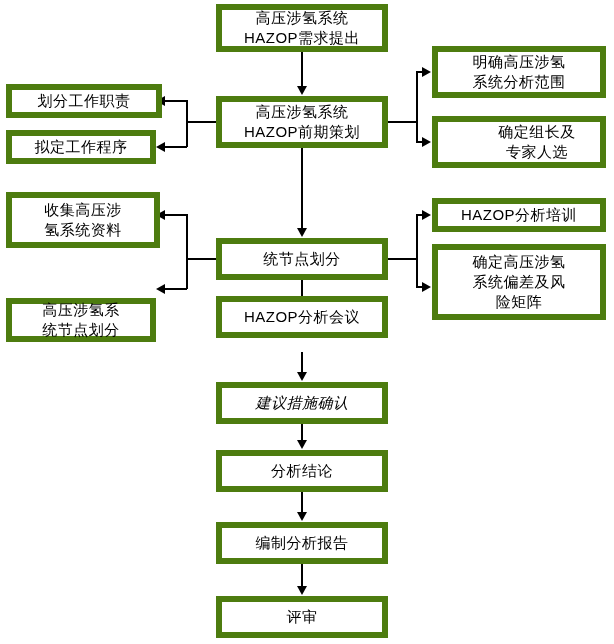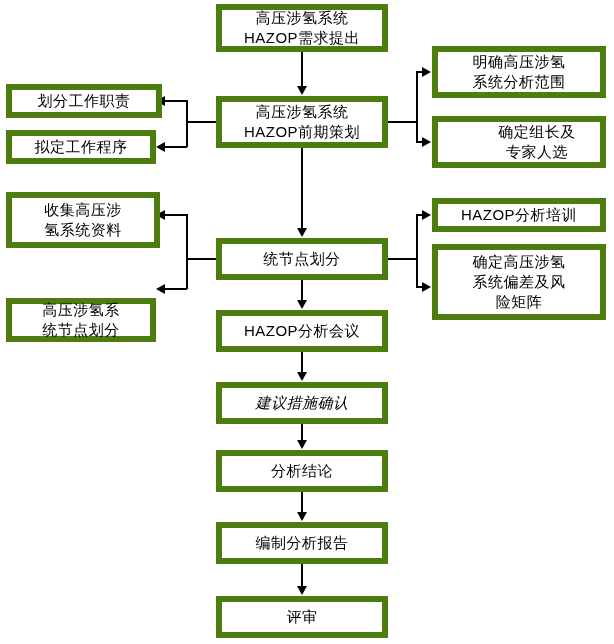--- a/index.html
+++ b/index.html
@@ -137,21 +137,21 @@
 统节点划分</div>
 
   <div class="node" style="left:216px; top:238px; width:172px; height:42px;">统节点划分</div>
 
   <div class="node" style="left:432px; top:198px; width:174px; height:34px;">HAZOP分析培训</div>
 
   <div class="node" style="left:432px; top:244px; width:174px; height:76px;">确定高压涉氢
 系统偏差及风
 险矩阵</div>
 
-  <div class="node" style="left:216px; top:310px; width:172px; height:42px;">HAZOP分析会议</div>
+  <div class="node" style="left:216px; top:296px; width:172px; height:42px;">HAZOP分析会议</div>
 
   <div class="node" style="left:216px; top:382px; width:172px; height:42px;font-style:italic;">建议措施确认</div>
 
   <div class="node" style="left:216px; top:450px; width:172px; height:42px;">分析结论</div>
 
   <div class="node" style="left:216px; top:522px; width:172px; height:42px;">编制分析报告</div>
 
   <div class="node" style="left:216px; top:596px; width:172px; height:42px;">评审</div>
 
 </div>

